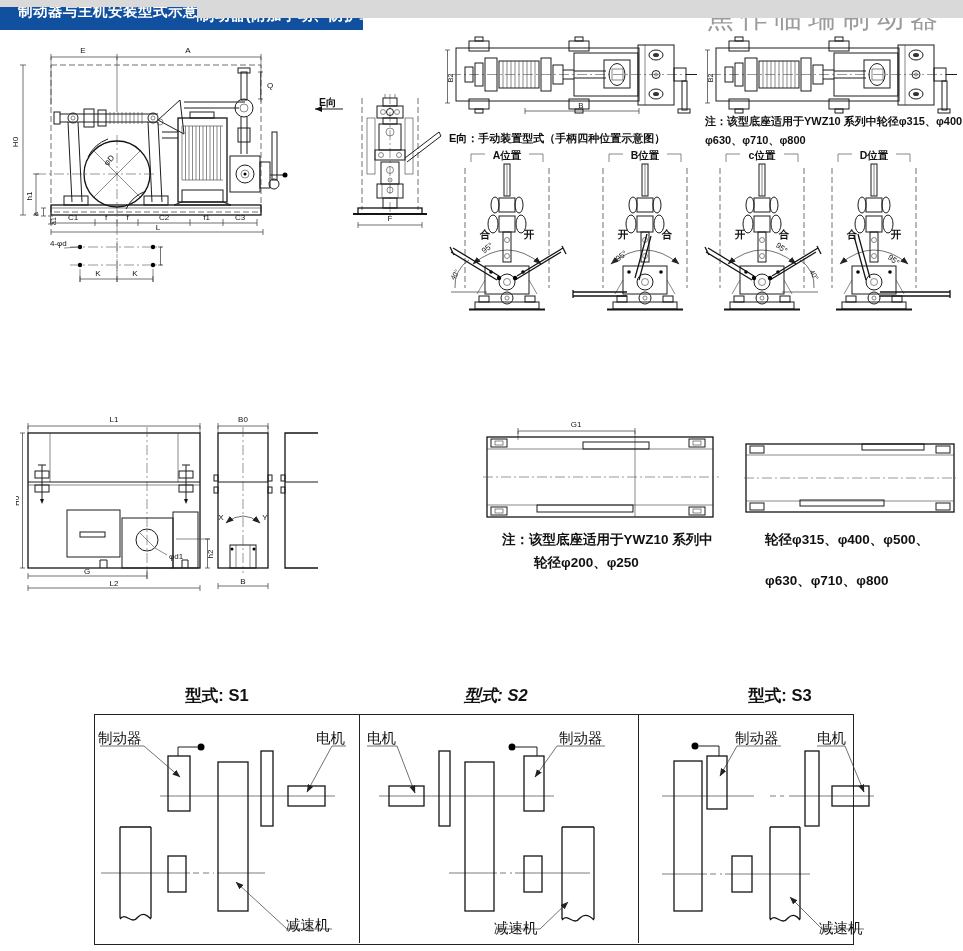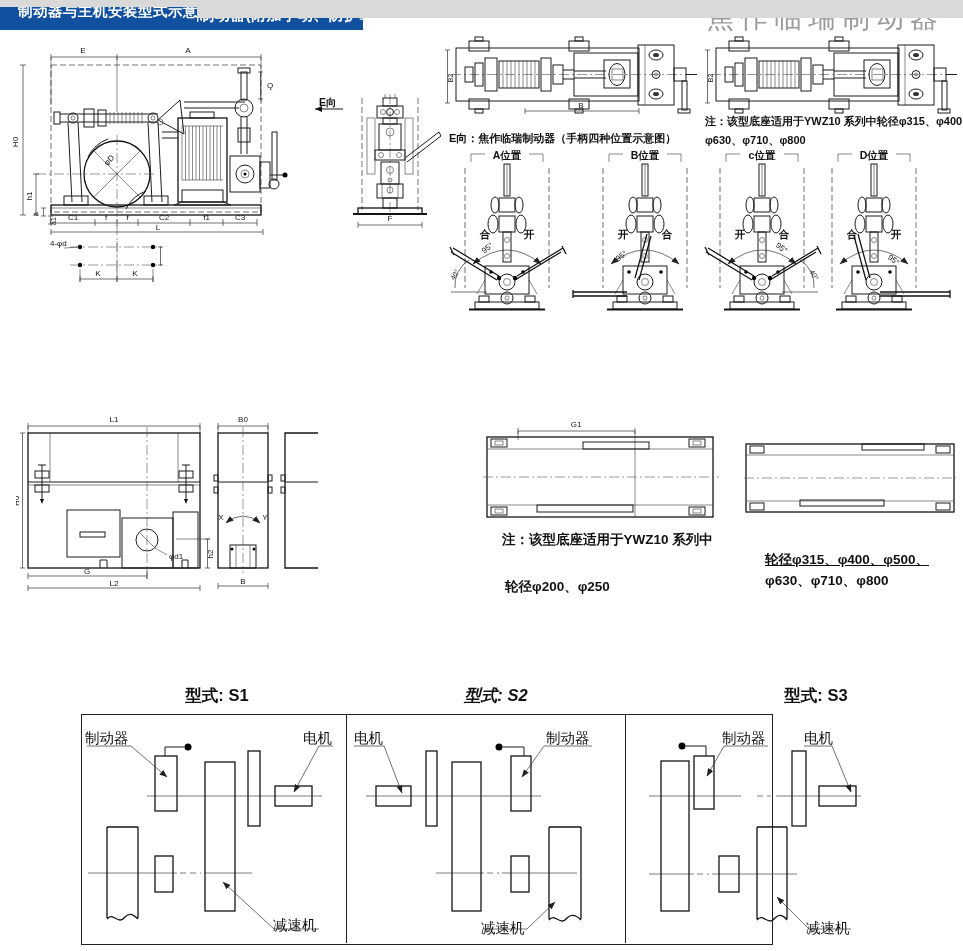--- a/index.html
+++ b/index.html
@@ -254,21 +254,21 @@
     <path class="dim" d="M82,72 v6 M196,72 v6 M82,75 H196"></path>
     <text class="d" x="138" y="72" text-anchor="middle">B</text>
   </svg>
 
   <svg class="abs" style="left:703px;top:36px;" width="258" height="82" viewBox="0 0 258 82">
     <use href="#tv" x="6" y="0"></use>
     <path class="dim" d="M2,14 h5 M2,67 h5 M4.5,14 V67"></path>
     <text class="d7" x="10" y="42" text-anchor="middle" transform="rotate(-90 10 42)">B2</text>
   </svg>
 
-  <div class="noteS" style="left:449px;top:131px;">E向：焦作临瑞制动器（手柄四种位置示意图）</div>
+  <div class="noteS" style="left:449px;top:131px;">E向：手动装置型式（手柄四种位置示意图）</div>
   <div class="noteS" style="left:705px;top:114px;">注：该型底座适用于YWZ10 系列中轮径φ315、φ400、φ500</div>
   <div class="noteS" style="left:705px;top:133px;">φ630、φ710、φ800</div>
 
   <svg class="abs" style="left:447px;top:148px;" width="128" height="190" viewBox="0 0 128 190">
     <text class="cj" x="60" y="11" text-anchor="middle">A位置</text>
     <path class="thin" d="M38,6 H24 V14 M82,6 H96 V14"></path>
     <use href="#hd" x="0" y="0"></use>
     <path class="ln2" d="M4,104 L50,132 M6,100 L52,128 M3,99 L7,107"></path>
     <path class="ln2" d="M70,128 L116,100 M68,132 L114,104 M115,98 L119,106"></path>
     <circle class="dot" cx="52" cy="130" r="2.2"></circle>
@@ -406,29 +406,29 @@
     <rect class="ln" x="6" y="8" width="14" height="7"></rect>
       <rect class="ln" x="6" y="65" width="14" height="7"></rect>
     <rect class="ln" x="192" y="8" width="14" height="7"></rect>
       <rect class="ln" x="192" y="65" width="14" height="7"></rect>
     <rect class="ln" x="118" y="6" width="62" height="6"></rect>
     <rect class="ln" x="56" y="62" width="84" height="6"></rect>
     <path class="ctr" d="M0,40 H212"></path>
   </svg>
 
   <div class="noteB" style="left:502px;top:531px;">注：该型底座适用于YWZ10 系列中</div>
-  <div class="noteB" style="left:505px;top:554px;margin-top:24px;">轮径φ200、φ250</div>
-  <div class="noteB" style="left:765px;top:551px;text-decoration:underline;">轮径φ315、φ400、φ500、</div>
+  <div class="noteB" style="left:534px;top:554px;">轮径φ200、φ250</div>
+  <div class="noteB" style="left:765px;top:531px;">轮径φ315、φ400、φ500、</div>
   <div class="noteB" style="left:765px;top:572px;">φ630、φ710、φ800</div>
 
   <div class="ttl" style="left:217px;top:685px;">型式: S1</div>
   <div class="ttl" style="left:496px;top:685px;font-style:italic;">型式: S2</div>
-  <div class="ttl" style="left:780px;top:685px;margin-left:36px;">型式: S3</div>
-
-  <div class="abs" style="left:81px;top:714px;width:692px;height:231px;border:1.5px solid #222;box-sizing:border-box;">
+  <div class="ttl" style="left:780px;top:685px;">型式: S3</div>
+
+  <div class="abs" style="left:94px;top:714px;width:760px;height:231px;border:1.5px solid #222;box-sizing:border-box;">
     <div class="abs" style="left:264px;top:0;height:228px;border-left:1.5px solid #222;"></div>
     <div class="abs" style="left:543px;top:0;height:228px;border-left:1.5px solid #222;"></div>
 
     <svg class="abs" style="left:1px;top:0;" width="263" height="228" viewBox="0 0 263 228">
       <path class="axis" d="M64,81 H239"></path>
       <path class="axis" d="M5,158 H94 M121,158 H169"></path>
         <path class="axd" d="M97,158 H118"></path>
       <rect class="ln2" x="72" y="41" width="22" height="55"></rect>
       <rect class="ln2" x="122" y="47" width="30" height="149"></rect>
       <rect class="ln2" x="165" y="36" width="12" height="75"></rect>

